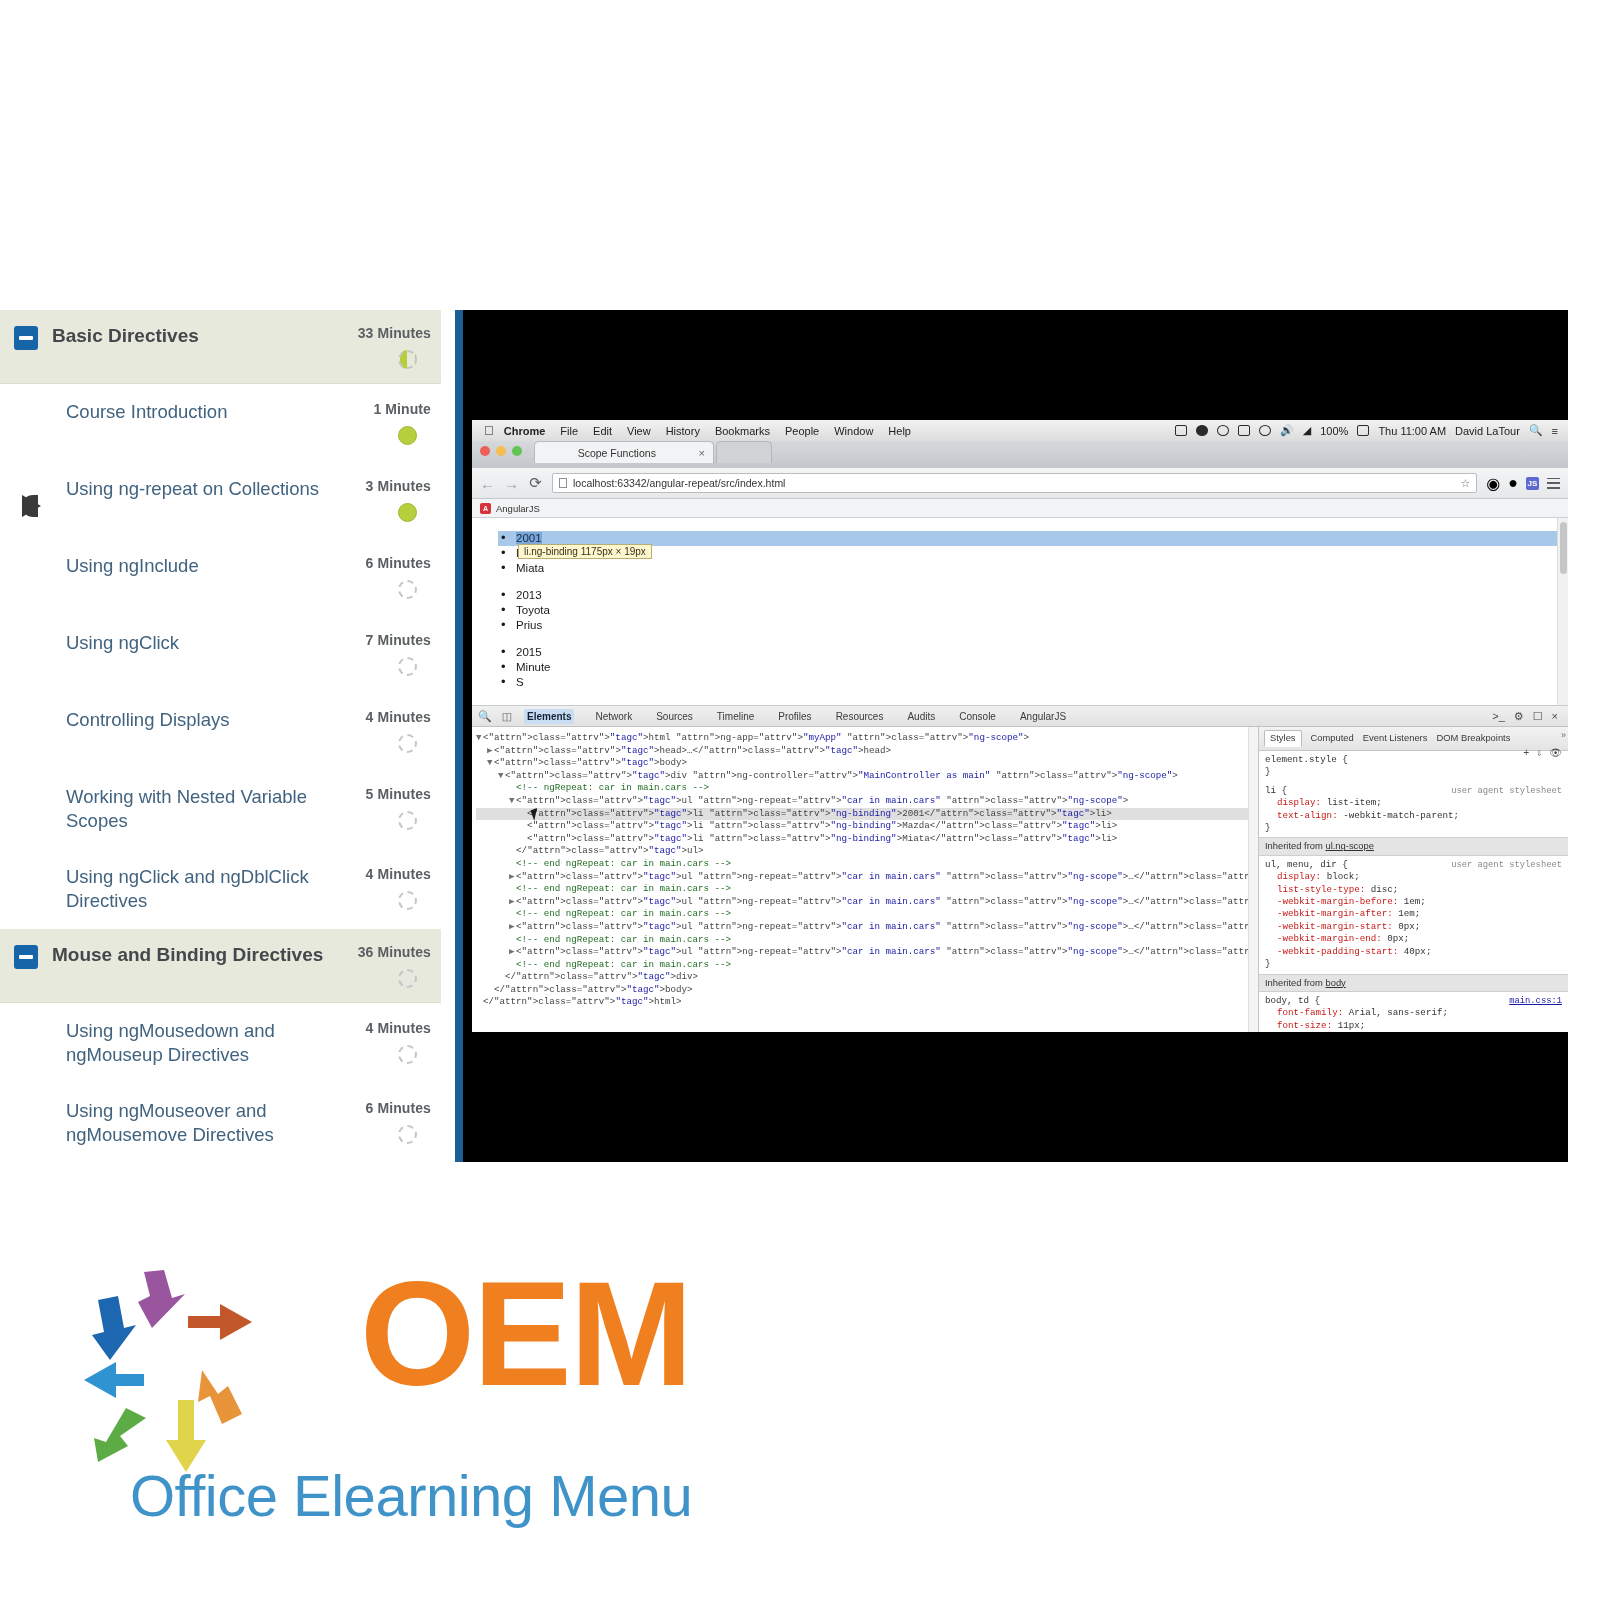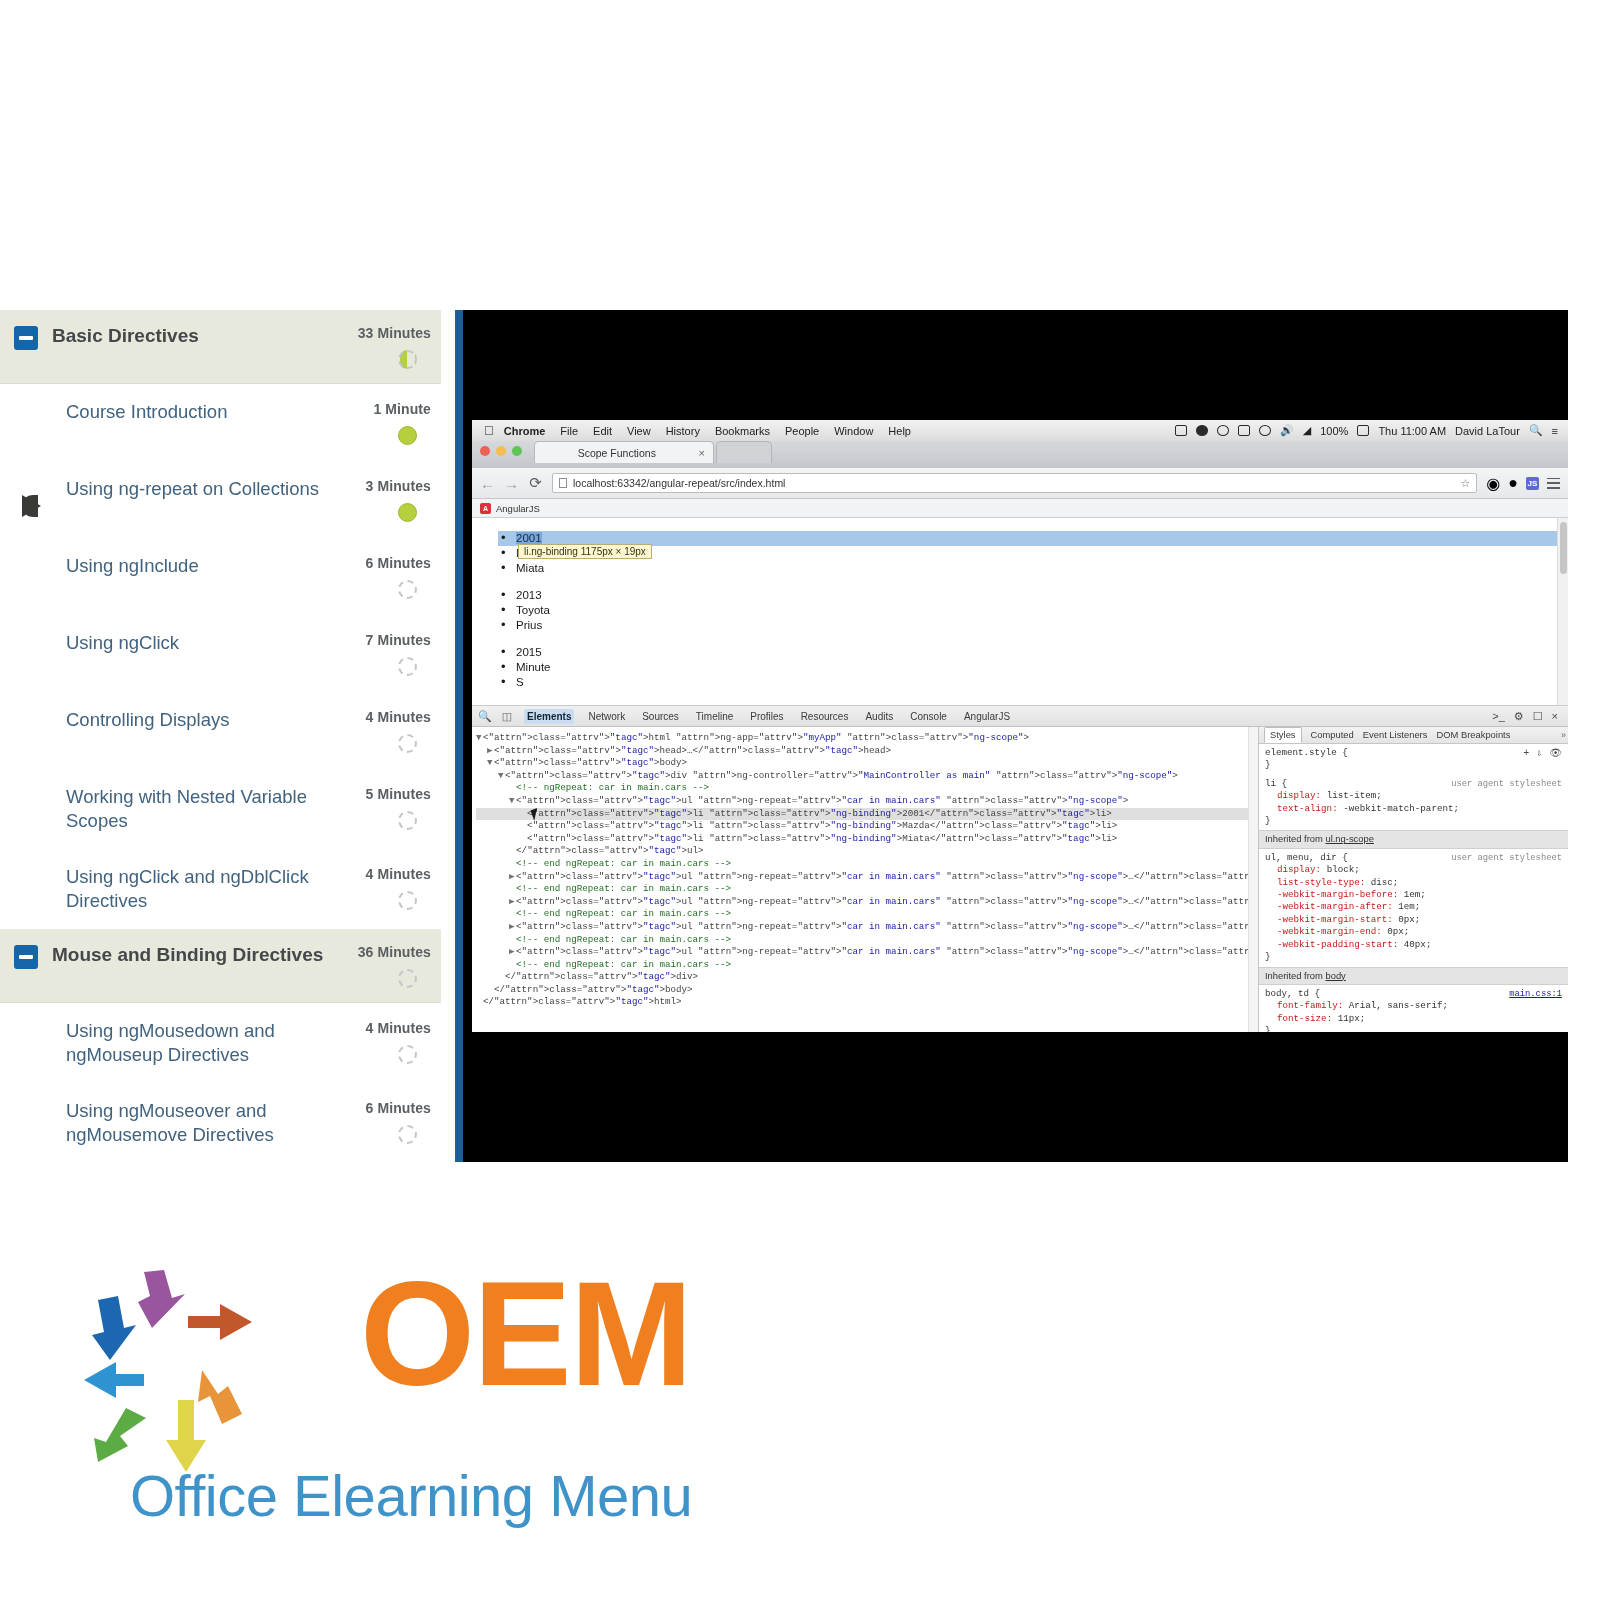--- a/index.html
+++ b/index.html
@@ -150,21 +150,21 @@
                   border-left: 7px solid #1a1a1a; border-right: 5px solid transparent;
                   border-bottom: 11px solid transparent; transform: rotate(-20deg); }
 
   .dom-scroll { position: absolute; right: 0; top: 0; width: 10px; height: 100%;
                 background: #f4f4f4; border-left: 1px solid #e0e0e0; }
 
   .styles-pane { width: 310px; flex: 0 0 310px; border-left: 1px solid #c6c6c6;
                  background: #fff; position: relative; overflow: hidden;
                  font-family: "Liberation Mono", monospace; font-size: 9.2px;
                  line-height: 12.4px; color: #333; }
-  .sp-tabs { height: 17px; background: linear-gradient(#f2f2f2, #e4e4e4);
+  .sp-tabs { height: 24px; background: linear-gradient(#f2f2f2, #e4e4e4);
              border-bottom: 1px solid #c6c6c6; display: flex; align-items: center;
              gap: 9px; padding: 0 5px; font-size: 9.4px; font-family: "Liberation Sans", sans-serif;
              color: #3b3b3b; }
   .sp-tab.active { background: #fff; border: 1px solid #bdbdbd; border-bottom-color: #fff;
                    padding: 1px 5px; border-radius: 2px 2px 0 0; }
   .sp-tab { white-space: nowrap; }
   .sp-scroll-x { position: absolute; right: 2px; top: 2px; font-size: 9px; color: #666; }
   .sp-block { padding: 3px 6px; position: relative; }
   .sp-inherit { background: #e4e4e4; border-top: 1px solid #cfcfcf; border-bottom: 1px solid #cfcfcf;
                 padding: 2px 6px; font-family: "Liberation Sans", sans-serif; font-size: 9.4px;
@@ -369,21 +369,21 @@
         <div class="tooltip">li.ng-binding 1175px × 19px</div>
         <div class="vp-scroll">
             <i></i>
           </div>
       </div>
 
       <div class="devtools">
         <div class="dt-tabs">
           <span class="dt-ico">🔍</span>
           <span class="dt-ico">◫</span>
-          <span id="dt-tab-list" style="display:flex;gap:11px;">
+          <span id="dt-tab-list" style="display:flex;gap:18px;">
               <span class="dt-tab active">Elements</span>
               <span class="dt-tab">Network</span>
               <span class="dt-tab">Sources</span>
               <span class="dt-tab">Timeline</span>
               <span class="dt-tab">Profiles</span>
               <span class="dt-tab">Resources</span>
               <span class="dt-tab">Audits</span>
               <span class="dt-tab">Console</span>
               <span class="dt-tab">AngularJS</span>
             </span>

